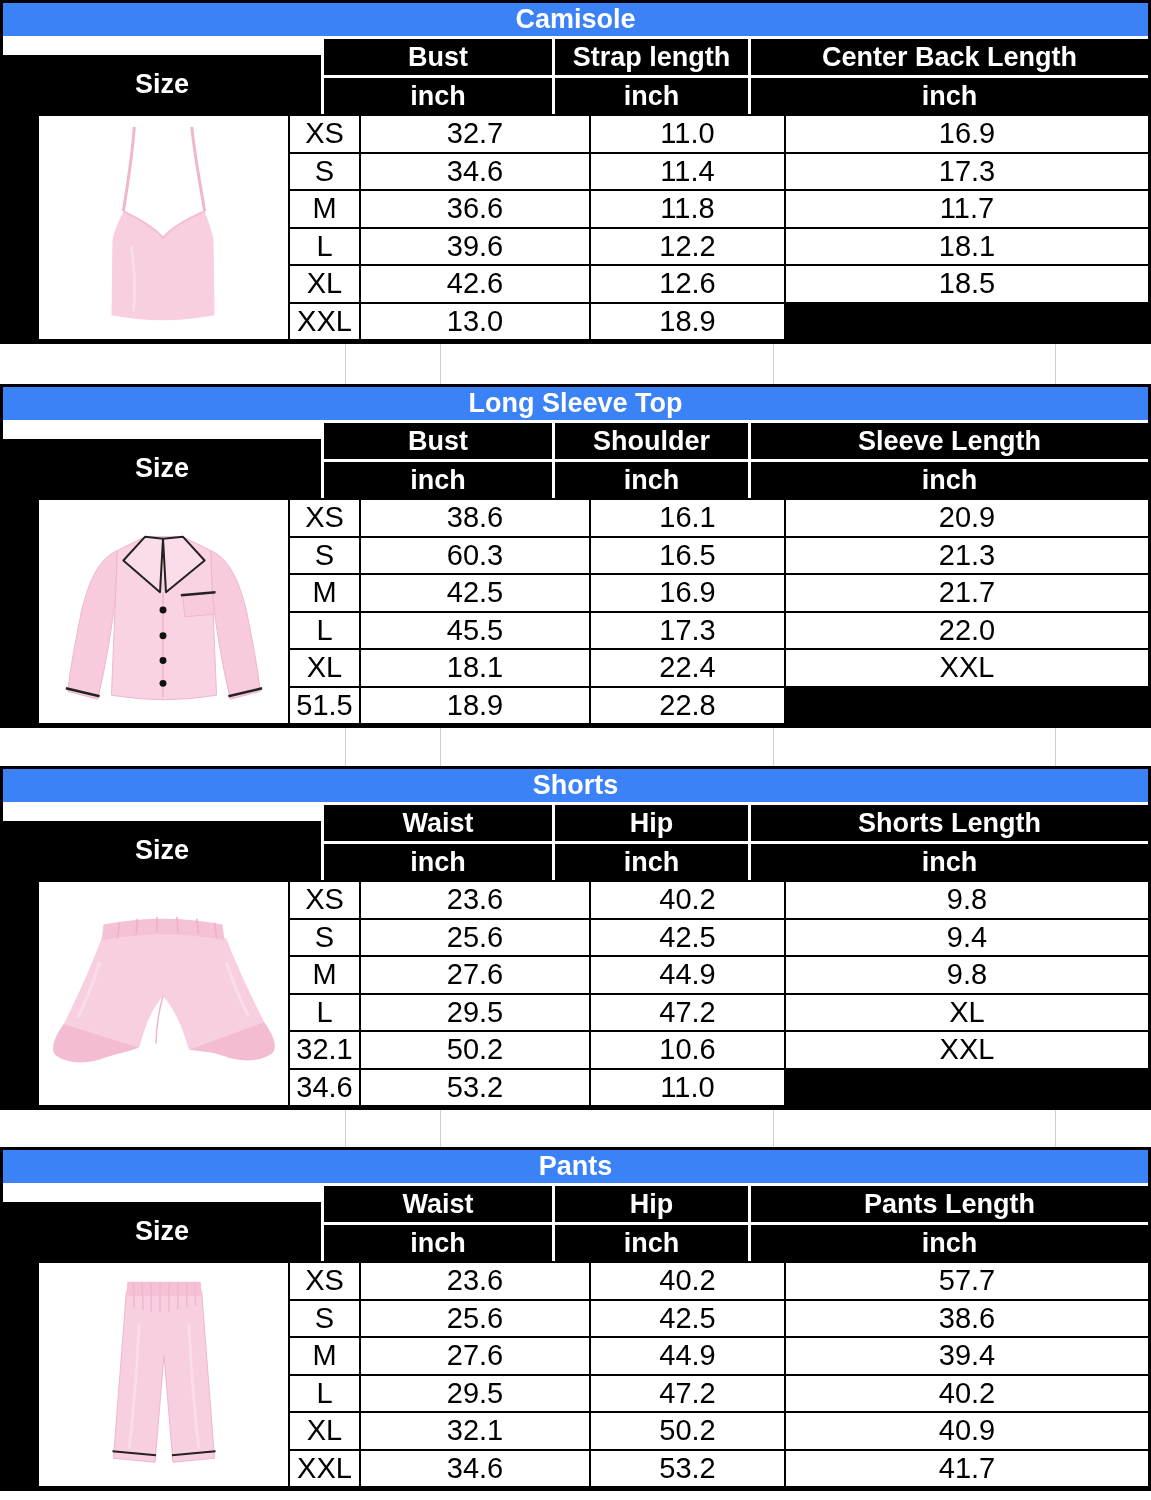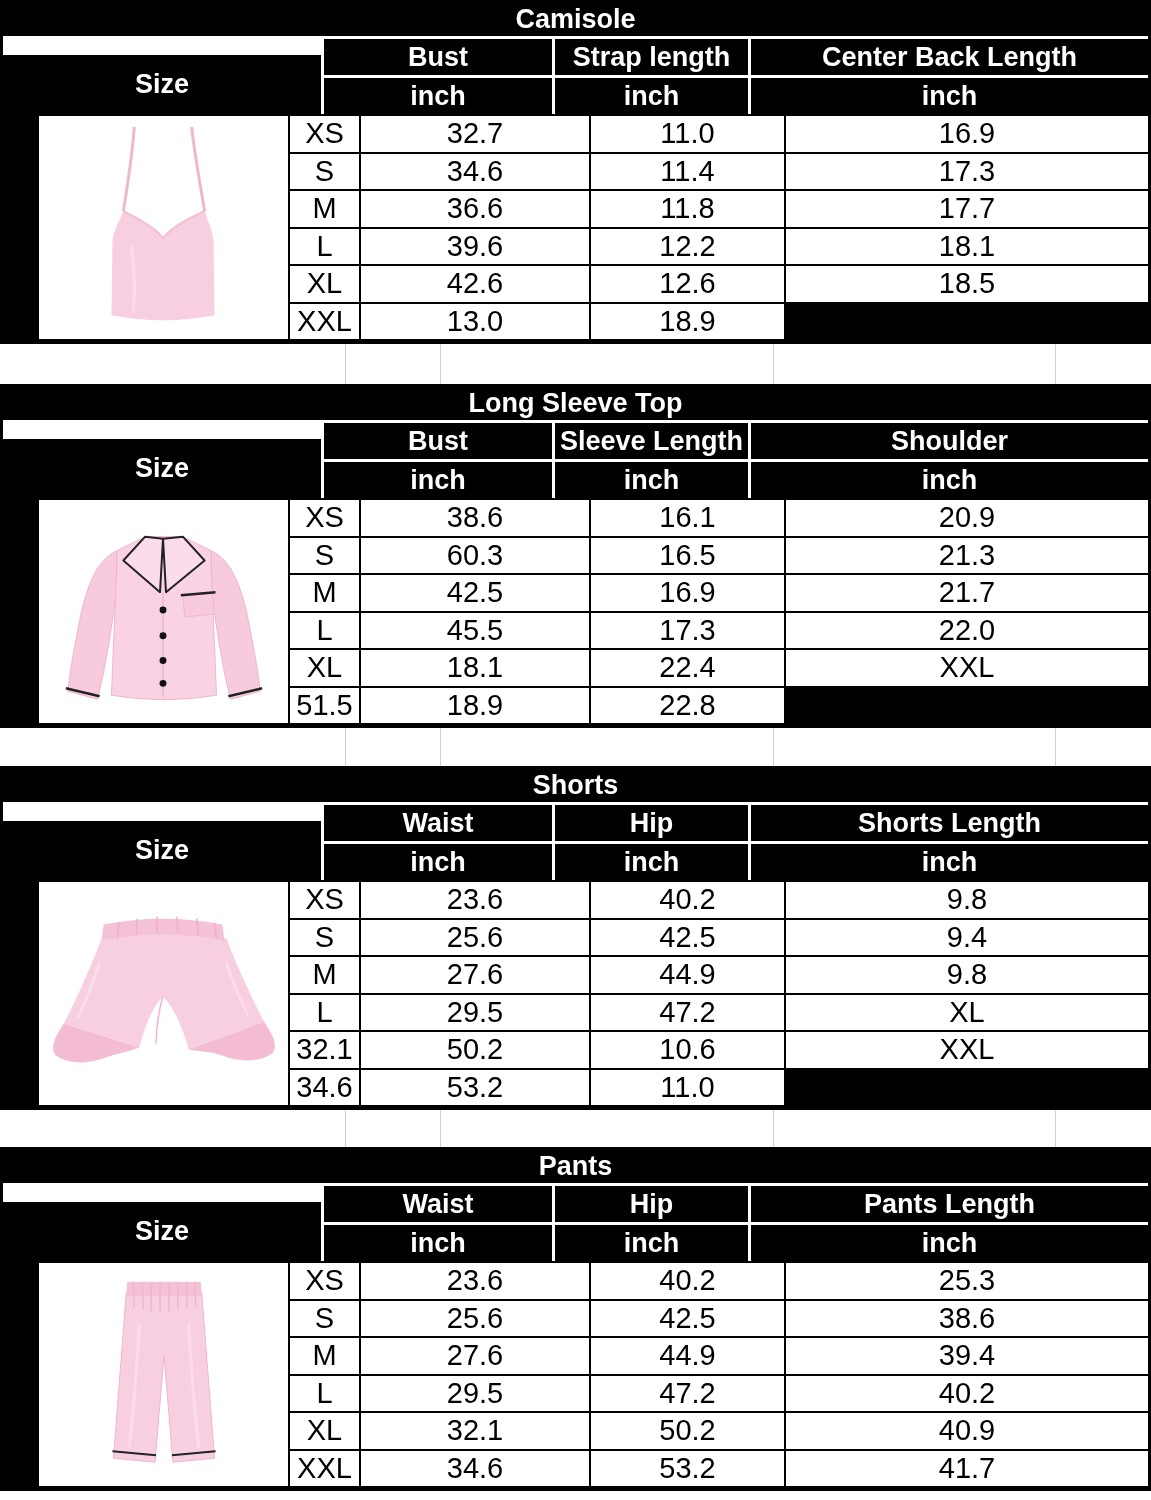--- a/index.html
+++ b/index.html
@@ -8,21 +8,21 @@
     font-family:"Liberation Sans", sans-serif;
     -webkit-font-smoothing:antialiased;
     overflow:hidden;
   }
   .size-table{
     border:3px solid #000;
     border-bottom:5px solid #000;
     background:#fff;
   }
   .title-bar{
-    height:33px;background:#000000;color:#fff;
+    height:33px;background:#3b82f6;color:#fff;
     display:flex;align-items:center;justify-content:center;
     font-weight:700;font-size:27px;
     border-bottom:3px solid #fff;
   }
   .header-grid{
     display:grid;
     grid-template-columns:318px 228px 193px auto;
     grid-template-rows:36px 36px;
     gap:3px;background:#fff;
   }
@@ -80,21 +80,21 @@
     <div class="cell">32.7</div>
     <div class="cell">11.0</div>
     <div class="cell">16.9</div>
     <div class="cell">S</div>
     <div class="cell">34.6</div>
     <div class="cell">11.4</div>
     <div class="cell">17.3</div>
     <div class="cell">M</div>
     <div class="cell">36.6</div>
     <div class="cell">11.8</div>
-    <div class="cell">17.7</div>
+    <div class="cell">11.7</div>
     <div class="cell">L</div>
     <div class="cell">39.6</div>
     <div class="cell">12.2</div>
     <div class="cell">18.1</div>
     <div class="cell">XL</div>
     <div class="cell">42.6</div>
     <div class="cell">12.6</div>
     <div class="cell">18.5</div>
     <div class="cell">XXL</div>
     <div class="cell">13.0</div>
@@ -107,22 +107,22 @@
   <div class="gl gl-b"></div>
   <div class="gl gl-c"></div>
   <div class="gl gl-d"></div>
 </div>
 
 <section class="size-table">
   <div class="title-bar">Long Sleeve Top</div>
   <div class="header-grid">
     <div class="cell size-cell">Size</div>
     <div class="cell">Bust</div>
+    <div class="cell">Shoulder</div>
     <div class="cell">Sleeve Length</div>
-    <div class="cell">Shoulder</div>
     <div class="cell">inch</div>
     <div class="cell">inch</div>
     <div class="cell">inch</div>
   </div>
   <div class="data-grid">
     <div class="cell img-cell">
       <svg width="249" height="221" viewBox="0 0 249 223" xmlns="http://www.w3.org/2000/svg">
         <path d="M78,50 C60,58 50,78 42,110 C36,140 30,170 28,192 L58,200 C66,168 72,130 76,98 Z" fill="#f7cadd" stroke="#efb5cc" stroke-width="1"></path>
         <path d="M26,189 L60,197" stroke="#222" stroke-width="2.5" fill="none"></path>
         <path d="M172,50 C190,58 200,78 208,110 C214,140 220,170 222,192 L192,200 C184,168 178,130 174,98 Z" fill="#f7cadd" stroke="#efb5cc" stroke-width="1"></path>
@@ -245,21 +245,21 @@
         <path d="M87,28 L163,28 L176,196 L134,200 L125,92 L116,200 L74,196 Z" fill="#f8cfe0" stroke="#efb5cc" stroke-width="1"></path>
         <path d="M88,18 L162,18 L163,32 L87,32 Z" fill="#f5c1d6"></path>
         <path d="M94,19 L95,44 M103,19 L104,46 M112,19 L112,48 M121,19 L121,48 M130,19 L130,48 M139,19 L139,46 M148,19 L148,44 M156,19 L157,42" stroke="#f0b6ce" stroke-width="1.5" fill="none"></path>
         <path d="M73,189 L117,193 M133,193 L177,189" stroke="#222" stroke-width="2" fill="none"></path>
         <path d="M100,60 C98,100 94,150 90,186 M150,60 C152,100 156,150 160,186" stroke="#fbdcea" stroke-width="3" fill="none"></path>
       </svg>
     </div>
     <div class="cell">XS</div>
     <div class="cell">23.6</div>
     <div class="cell">40.2</div>
-    <div class="cell">25.3</div>
+    <div class="cell">57.7</div>
     <div class="cell">S</div>
     <div class="cell">25.6</div>
     <div class="cell">42.5</div>
     <div class="cell">38.6</div>
     <div class="cell">M</div>
     <div class="cell">27.6</div>
     <div class="cell">44.9</div>
     <div class="cell">39.4</div>
     <div class="cell">L</div>
     <div class="cell">29.5</div>

